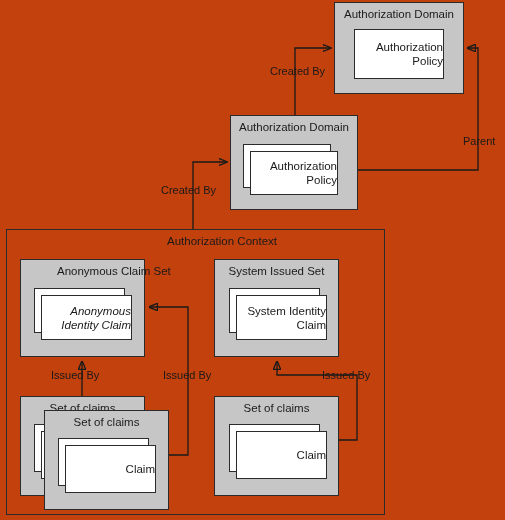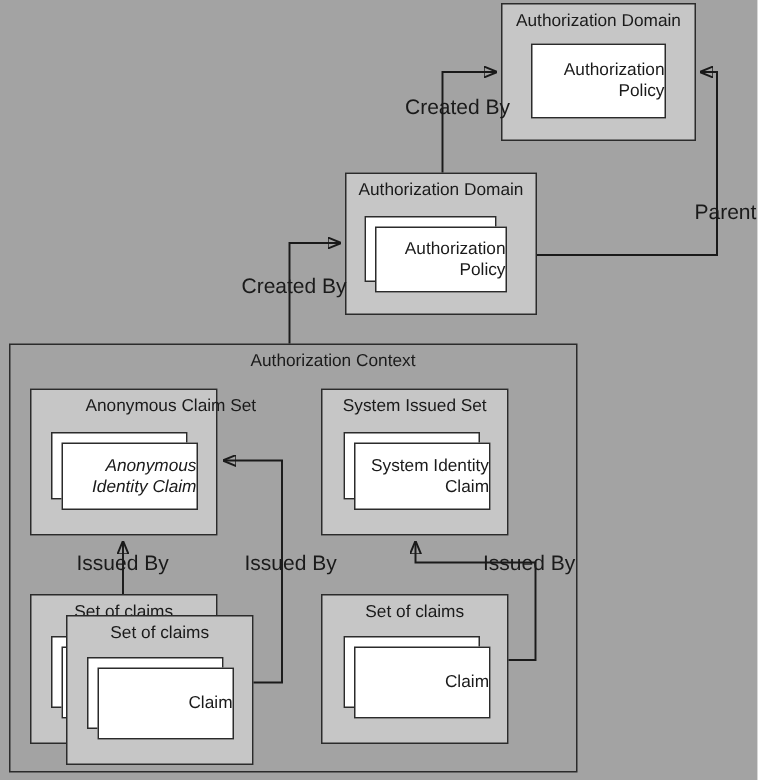--- a/index.html
+++ b/index.html
@@ -4,21 +4,21 @@
 <style>
   html,body{margin:0;padding:0;background:#ffffff;}
   body{
     font-family:"Liberation Sans","DejaVu Sans",sans-serif;
     -webkit-font-smoothing:antialiased;
   }
   #canvas{
     position:relative;
     width:505px;
     height:520px;
-    background:#a3a3a3;
+    background:#c2410c;
     overflow:hidden;
   }
   
   .gbox{            
     position:absolute;
     background:#c6c6c6;
     border:1px solid #2b2b2b;
     box-sizing:border-box;
   }
   .wbox{            
@@ -46,21 +46,21 @@
     position:absolute;
     left:0;right:0;top:50%;
     transform:translateY(-50%);
     text-align:right;
     font-size:11.5px;
     color:#1a1a1a;
     line-height:14px;
   }
   .edgelbl{
     position:absolute;
-    font-size:14px;
+    font-size:11px;
     color:#1a1a1a;
     white-space:nowrap;
     line-height:13px;
   }
   svg.wires{
     position:absolute;
     left:0;top:0;
     width:505px;height:520px;
     pointer-events:none;
   }

